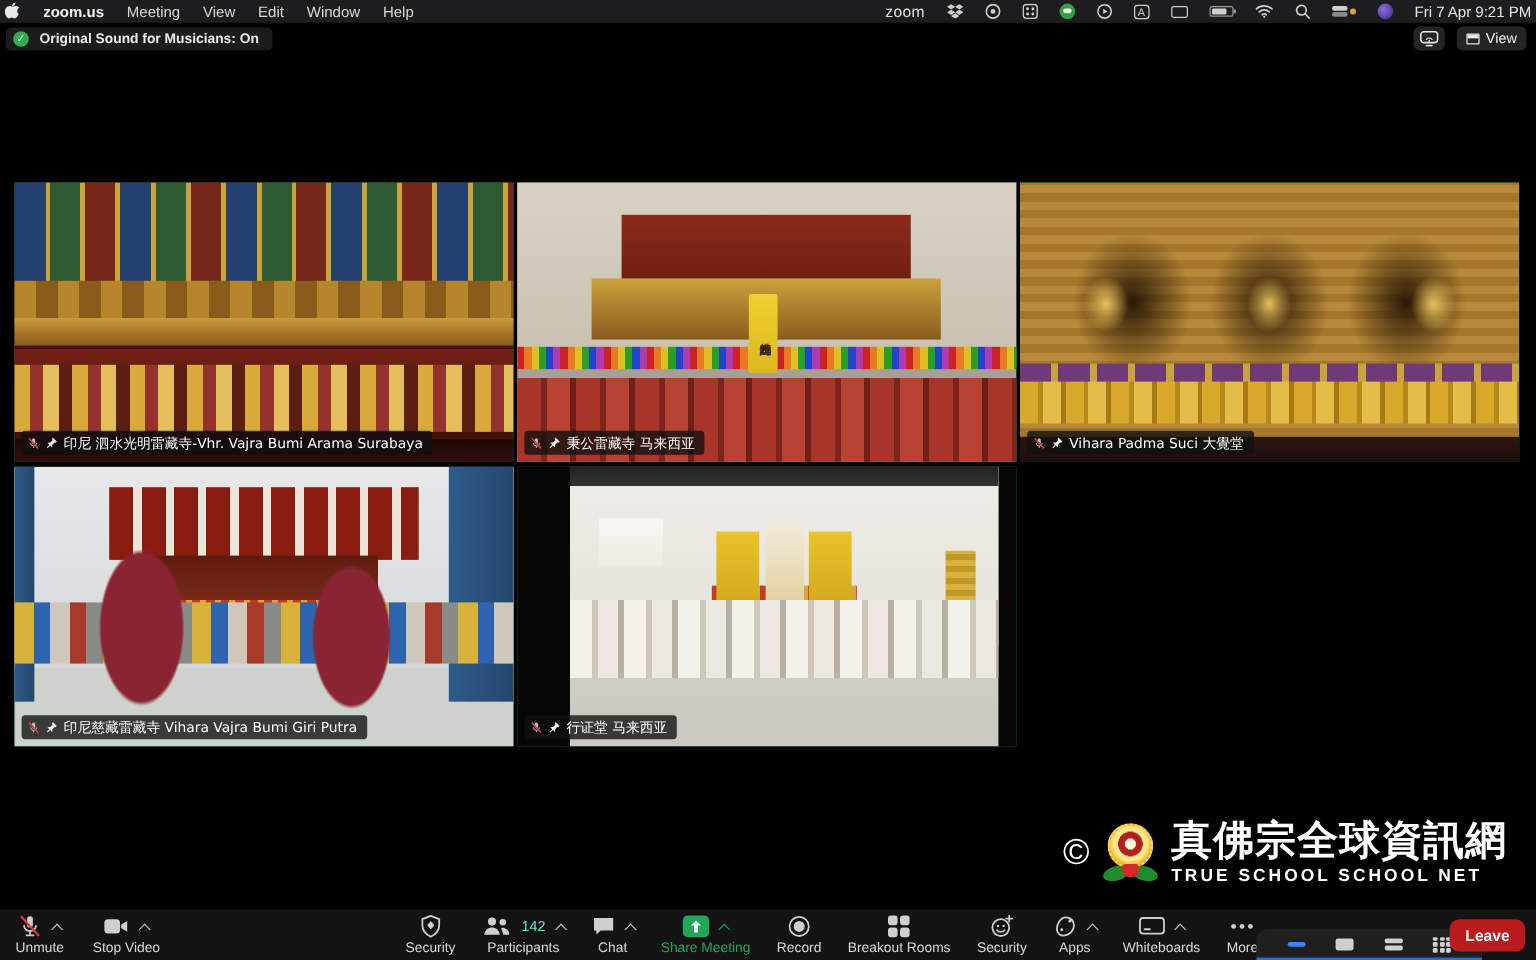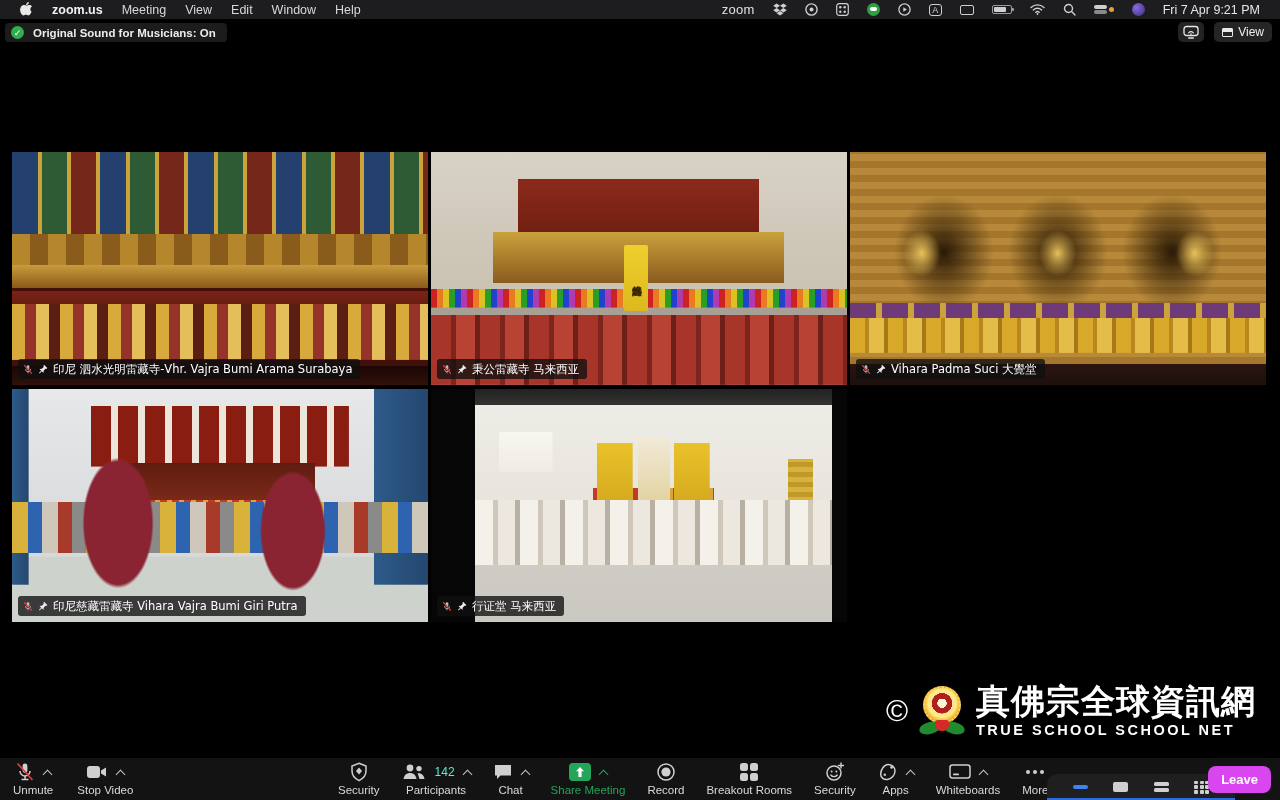--- a/index.html
+++ b/index.html
@@ -1,20 +1,20 @@
 <!DOCTYPE html>
 <html><head>
 <meta charset="utf-8">
 <style>
   * { margin:0; padding:0; box-sizing:border-box; }
   html,body { width:1280px; height:800px; overflow:hidden; background:#000; font-family:"Liberation Sans","DejaVu Sans",sans-serif; }
   body { position:relative; }
 
   
-  .menubar { position:absolute; top:0; left:0; right:0; height:19px; background:#1d1d1f; display:flex; align-items:center; padding:0 20px; color:#d8d8d8; font-size:12.5px; z-index:20; }
+  .menubar { position:absolute; top:0; left:0; right:0; height:19px; background:#1d1d1f; display:flex; align-items:center; padding:0 4px; color:#d8d8d8; font-size:12.5px; z-index:20; }
   .mb-left { display:flex; align-items:center; gap:19px; }
   .mb-item { cursor:default; }
   .mb-item.app { font-weight:bold; color:#f2f2f2; }
   .mb-right { margin-left:auto; display:flex; align-items:center; gap:18px; color:#cfcfcf; }
   .mb-right svg { display:block; }
   .zoom-word { font-size:13px; letter-spacing:.3px; color:#e0e0e0; }
   .mb-clock { font-size:12.5px; color:#e6e6e6; white-space:nowrap; }
   .batt { width:20px; height:9px; border:1px solid #9a9a9a; border-radius:2px; position:relative; }
   .batt::before { content:""; position:absolute; left:1px; top:1px; bottom:1px; width:70%; background:#cfcfcf; border-radius:1px; }
   .batt::after { content:""; position:absolute; right:-3px; top:2px; width:2px; height:3px; background:#9a9a9a; border-radius:0 1px 1px 0; }
@@ -138,21 +138,21 @@
   
   .mini-panel { position:absolute; right:45px; bottom:0; width:188px; height:26px; background:#1f1f1f; border-radius:10px 10px 0 0; display:flex; align-items:center; justify-content:space-evenly; z-index:11; }
   .mini-panel::after { content:""; position:absolute; left:0; right:0; bottom:0; height:2px; background:#2d6cdf; }
   .mp-min { width:15px; height:3.5px; border-radius:2px; background:#3d82f6; }
   .mp-speaker { width:15px; height:10px; background:#cfcfcf; border-radius:2px; }
   .mp-strip { width:15px; height:12px; display:flex; flex-direction:column; gap:2px; justify-content:center; }
   .mp-strip i { height:4px; background:#cfcfcf; border-radius:1.5px; }
   .mp-grid { width:15px; height:13px; display:grid; grid-template-columns:repeat(3,1fr); gap:1.5px; }
   .mp-grid i { background:#cfcfcf; border-radius:1px; }
 
-  .leave-btn { position:absolute; right:9px; bottom:7px; height:27px; padding:0 13px; background:#d946ef; color:#fff; font-weight:bold; font-size:13px; border:none; border-radius:8px; z-index:12; display:flex; align-items:center; }
+  .leave-btn { position:absolute; right:9px; bottom:7px; height:27px; padding:0 13px; background:#b91c1c; color:#fff; font-weight:bold; font-size:13px; border:none; border-radius:8px; z-index:12; display:flex; align-items:center; }
 
   
   .watermark { position:absolute; right:24px; top:684px; display:flex; align-items:center; gap:8px; z-index:6; }
   .wm-copy { color:#fff; font-size:30px; line-height:1; }
   .tbsn-logo { width:52px; display:flex; flex-direction:column; align-items:center; }
   .logo-sun { width:38px; height:38px; border-radius:50%; background:radial-gradient(circle at 50% 45%,#fff6d0 0 18%,#b02020 19% 40%,#ffe98a 41% 55%,#f0b429 70%,#c8881a); border:2px dotted #ffd75e; }
   .logo-lotus { width:46px; height:16px; margin-top:-4px; position:relative; }
   .logo-lotus::before, .logo-lotus::after { content:""; position:absolute; top:2px; width:22px; height:12px; border-radius:50%; background:#1f8a2e; }
   .logo-lotus::before { left:0; transform:rotate(-14deg); }
   .logo-lotus::after { right:0; transform:rotate(14deg); }

